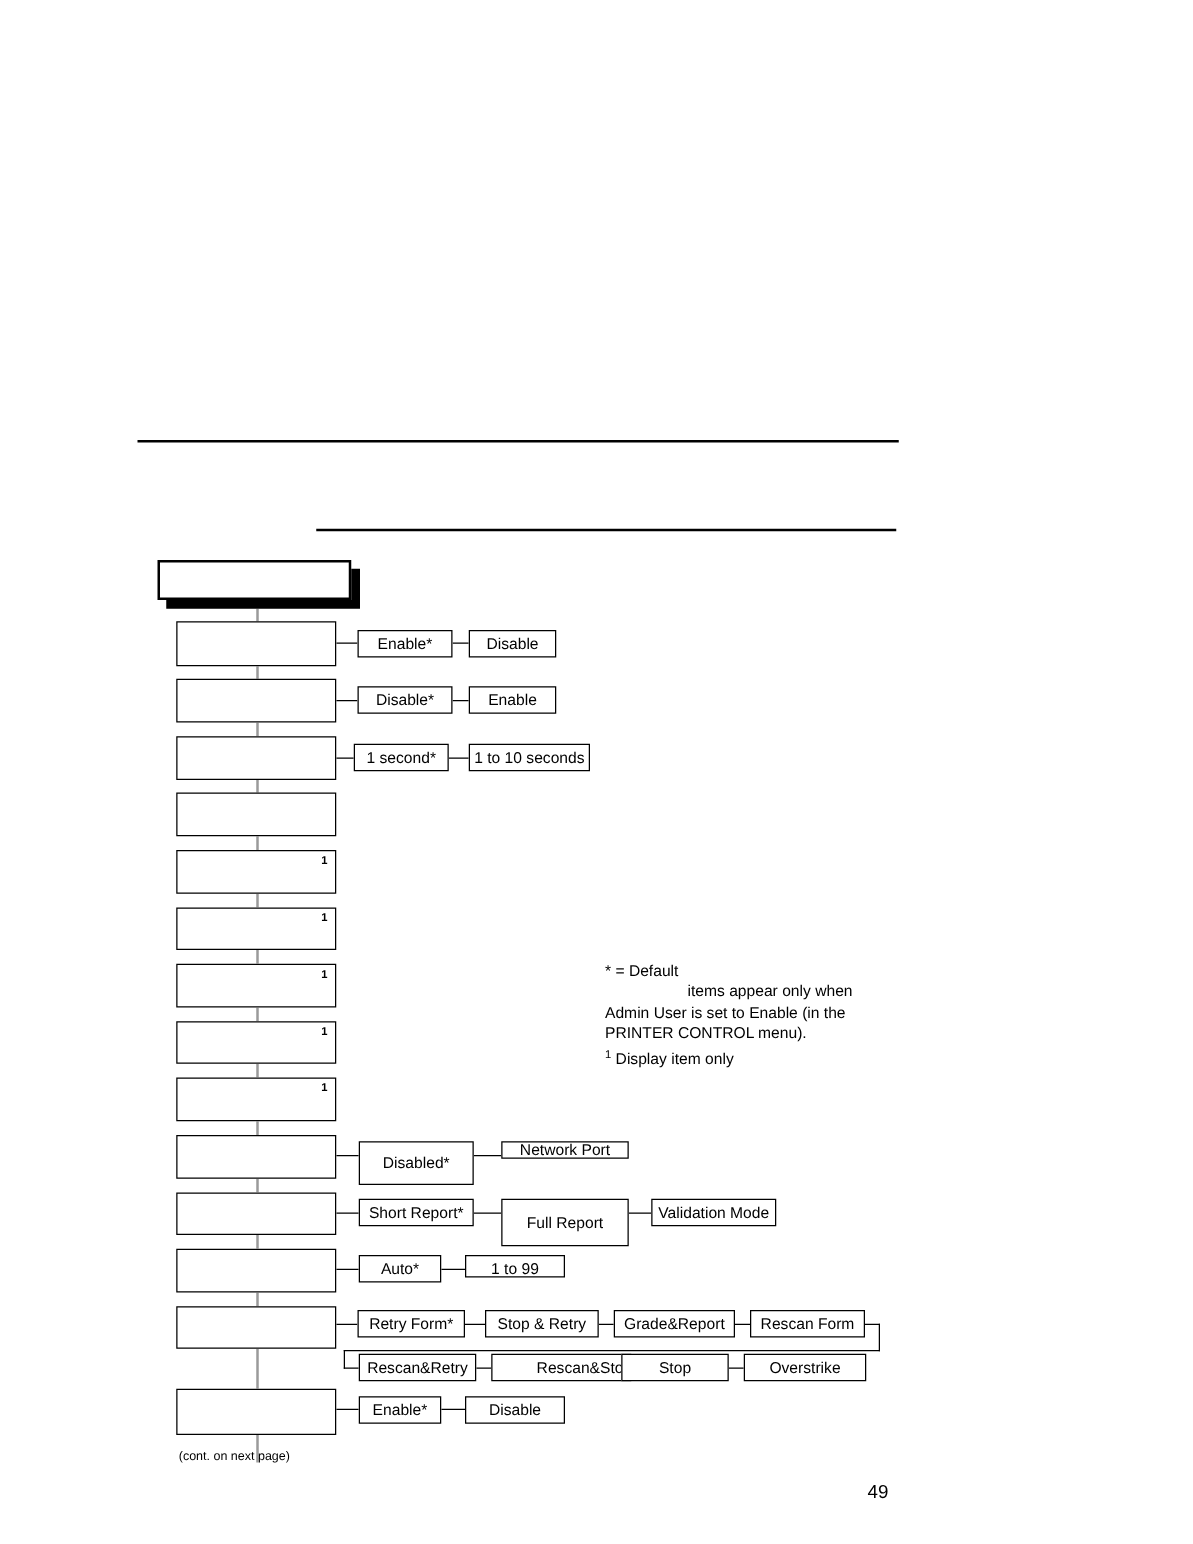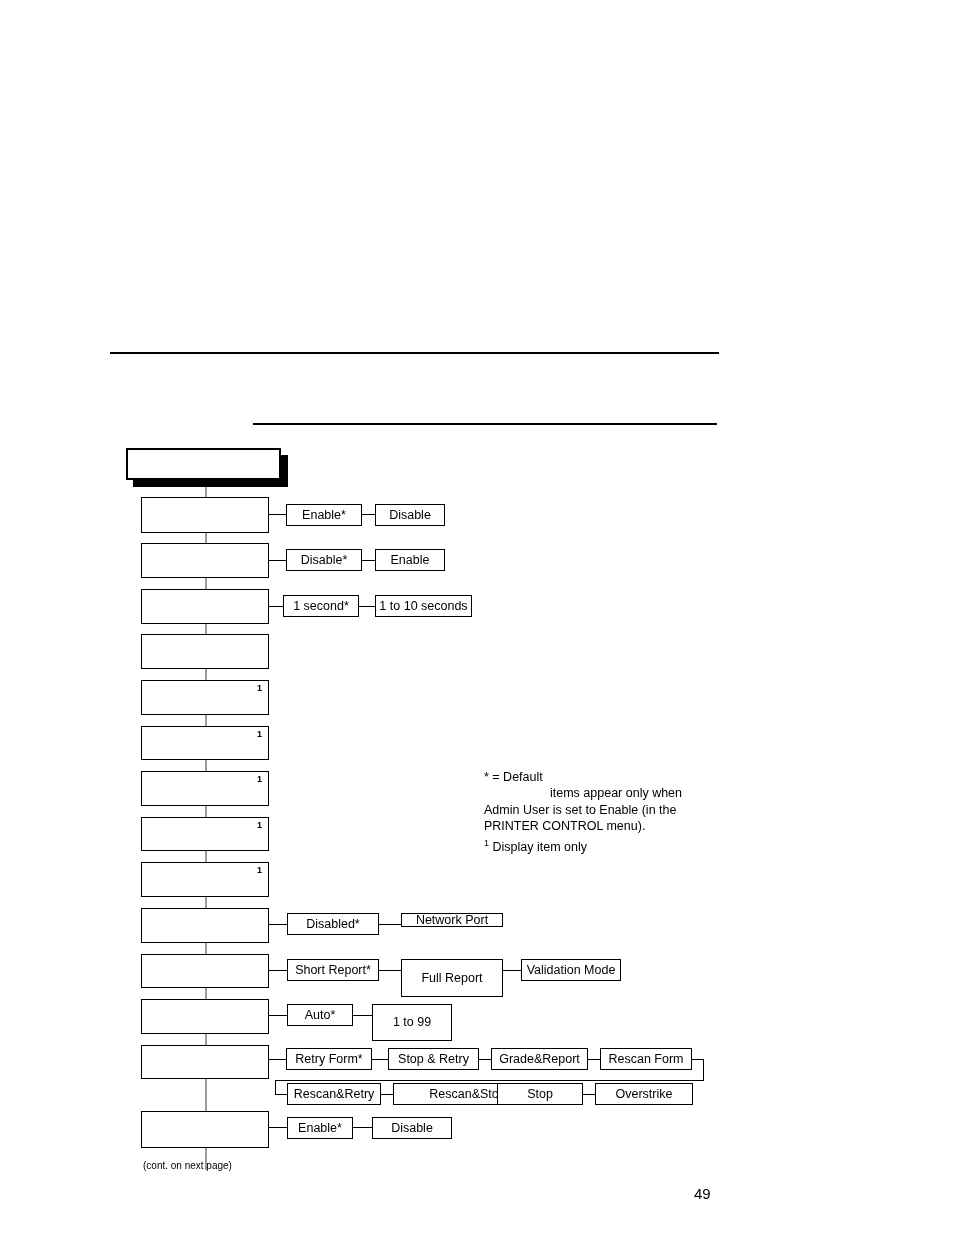--- a/index.html
+++ b/index.html
@@ -226,21 +226,21 @@
 <div class="hline" style="left:269px; top:606px; width:14px;"></div>
 <div class="node" style="left:283px; top:595px; width:76px; height:22px;">
   <span>1 second*</span>
 </div>
 <div class="hline" style="left:359px; top:606px; width:16px;"></div>
 <div class="node" style="left:375px; top:595px; width:97px; height:22px;">
   <span>1 to 10 seconds</span>
 </div>
 
 <div class="hline" style="left:269px; top:924px; width:18px;"></div>
-<div class="node" style="left:287px; top:913px; width:92px; height:22px;">
+<div class="node" style="left:287px; top:913px; width:92px; height:35px;">
   <span>Disabled*</span>
 </div>
 <div class="hline" style="left:379px; top:924px; width:22px;"></div>
 <div class="node" style="left:401px; top:913px; width:102px; height:14px;">
   <span>Network Port</span>
 </div>
 
 <div class="hline" style="left:269px; top:970px; width:18px;"></div>
 <div class="node" style="left:287px; top:959px; width:92px; height:22px;">
   <span>Short Report*</span>
@@ -252,21 +252,21 @@
 <div class="hline" style="left:503px; top:970px; width:18px;"></div>
 <div class="node" style="left:521px; top:959px; width:100px; height:22px;">
   <span>Validation Mode</span>
 </div>
 
 <div class="hline" style="left:269px; top:1015px; width:18px;"></div>
 <div class="node" style="left:287px; top:1004px; width:66px; height:22px;text-align:right;">
   <span>Auto*</span>
 </div>
 <div class="hline" style="left:353px; top:1015px; width:19px;"></div>
-<div class="node" style="left:372px; top:1004px; width:80px; height:37px;">
+<div class="node" style="left:372px; top:1004px; width:80px; height:18px;align-items:flex-end;">
   <span>1 to 99</span>
 </div>
 
 <div class="hline" style="left:269px; top:1059px; width:17px;"></div>
 <div class="node" style="left:286px; top:1048px; width:86px; height:22px;">
   <span>Retry Form*</span>
 </div>
 <div class="hline" style="left:372px; top:1059px; width:16px;"></div>
 <div class="node" style="left:388px; top:1048px; width:91px; height:22px;">
   <span>Stop &amp; Retry</span>

